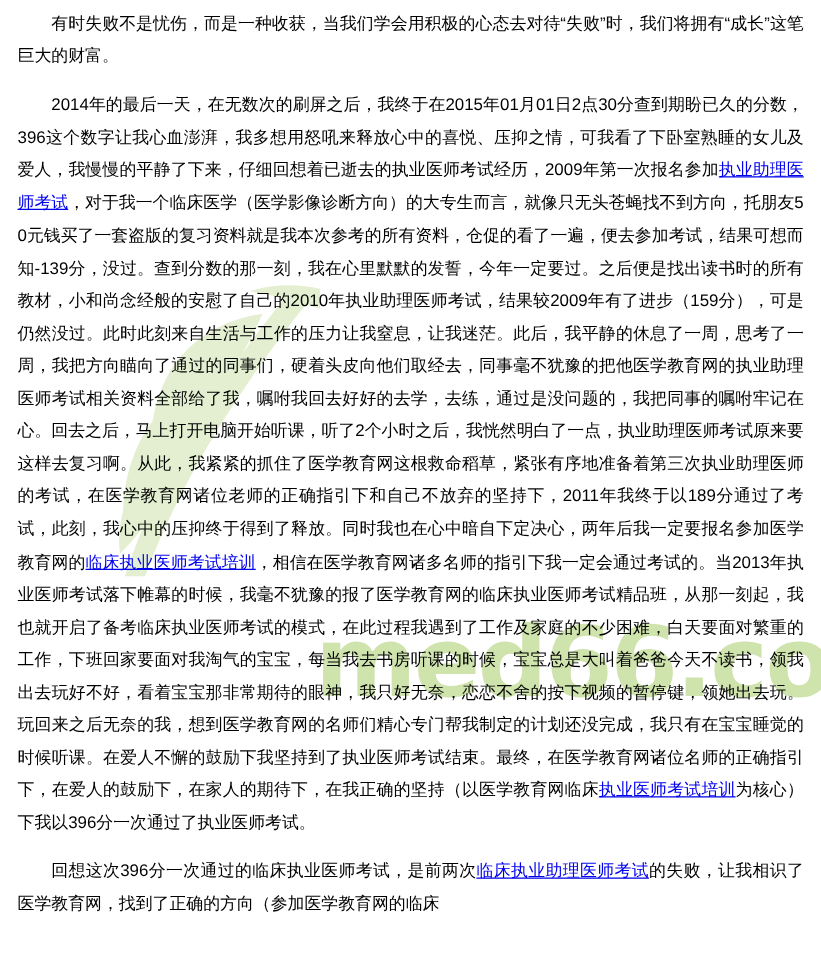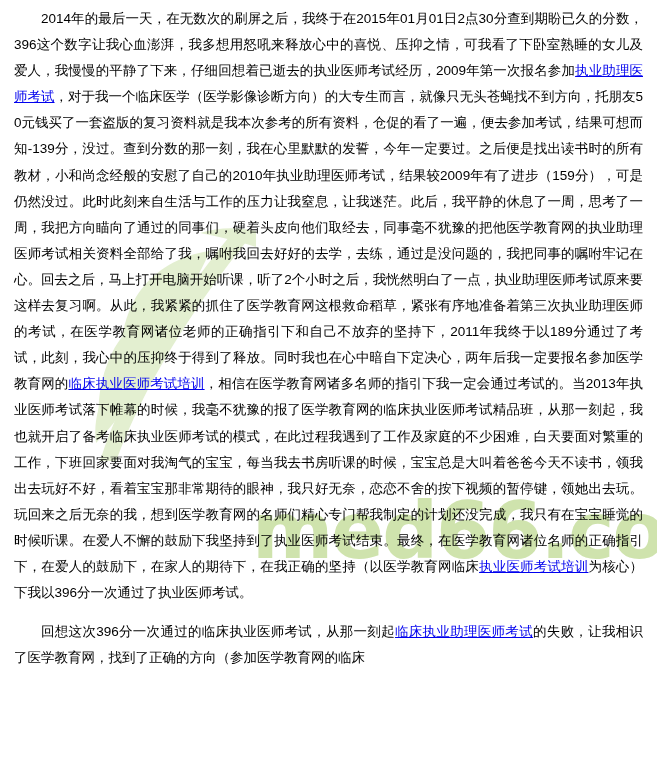--- a/index.html
+++ b/index.html
@@ -85,15 +85,16 @@
       <path d="M150 26 C120 30 92 46 76 72 C62 96 58 126 62 152 C82 134 100 112 116 88 C130 66 142 44 150 26 Z"></path>
       <path d="M120 74 C92 80 66 100 52 128 C40 152 36 180 40 206 C60 186 78 162 92 136 C104 114 114 92 120 74 Z"></path>
       <path d="M196 6 C178 2 158 2 140 8 C160 12 178 16 196 22 Z"></path>
       <path d="M90 134 C70 140 52 154 42 174 C36 188 34 204 36 218 C52 202 66 182 78 162 C84 152 88 142 90 134 Z"></path>
     </g>
   </svg>
   <div class="wm-text">med66.com</div>
 </div>
 
 <div id="content">
+  <p class="para"><span>有时失败不是忧伤，而是一种收获，当我们学会用积极的心态去对待“失败”时，我们将拥有“成长”这笔巨大的财富。</span></p>
   <p class="para"><span>2014年的最后一天，在无数次的刷屏之后，我终于在2015年01月01日2点30分查到期盼已久的分数，396这个数字让我心血澎湃，我多想用怒吼来释放心中的喜悦、压抑之情，可我看了下卧室熟睡的女儿及爱人，我慢慢的平静了下来，仔细回想着已逝去的执业医师考试经历，2009年第一次报名参加</span><a class="lnk">执业助理医师考试</a><span>，对于我一个临床医学（医学影像诊断方向）的大专生而言，就像只无头苍蝇找不到方向，托朋友50元钱买了一套盗版的复习资料就是我本次参考的所有资料，仓促的看了一遍，便去参加考试，结果可想而知-139分，没过。查到分数的那一刻，我在心里默默的发誓，今年一定要过。之后便是找出读书时的所有教材，小和尚念经般的安慰了自己的2010年执业助理医师考试，结果较2009年有了进步（159分），可是仍然没过。此时此刻来自生活与工作的压力让我窒息，让我迷茫。此后，我平静的休息了一周，思考了一周，我把方向瞄向了通过的同事们，硬着头皮向他们取经去，同事毫不犹豫的把他医学教育网的执业助理医师考试相关资料全部给了我，嘱咐我回去好好的去学，去练，通过是没问题的，我把同事的嘱咐牢记在心。回去之后，马上打开电脑开始听课，听了2个小时之后，我恍然明白了一点，执业助理医师考试原来要这样去复习啊。从此，我紧紧的抓住了医学教育网这根救命稻草，紧张有序地准备着第三次执业助理医师的考试，在医学教育网诸位老师的正确指引下和自己不放弃的坚持下，2011年我终于以189分通过了考试，此刻，我心中的压抑终于得到了释放。同时我也在心中暗自下定决心，两年后我一定要报名参加医学教育网的</span><a class="lnk">临床执业医师考试培训</a><span>，相信在医学教育网诸多名师的指引下我一定会通过考试的。当2013年执业医师考试落下帷幕的时候，我毫不犹豫的报了医学教育网的临床执业医师考试精品班，从那一刻起，我也就开启了备考临床执业医师考试的模式，在此过程我遇到了工作及家庭的不少困难，白天要面对繁重的工作，下班回家要面对我淘气的宝宝，每当我去书房听课的时候，宝宝总是大叫着爸爸今天不读书，领我出去玩好不好，看着宝宝那非常期待的眼神，我只好无奈，恋恋不舍的按下视频的暂停键，领她出去玩。玩回来之后无奈的我，想到医学教育网的名师们精心专门帮我制定的计划还没完成，我只有在宝宝睡觉的时候听课。在爱人不懈的鼓励下我坚持到了执业医师考试结束。最终，在医学教育网诸位名师的正确指引下，在爱人的鼓励下，在家人的期待下，在我正确的坚持（以医学教育网临床</span><a class="lnk">执业医师考试培训</a><span>为核心）下我以396分一次通过了执业医师考试。</span></p>
-  <p class="para"><span>回想这次396分一次通过的临床执业医师考试，从那一刻起</span><a class="lnk">临床执业助理医师考试</a><span>的失败，让我相识了医学教育网，找到了正确的方向（参加医学教育网的临床</span></p>
+  <p class="para"><span>回想这次396分一次通过的临床执业医师考试，是前两次</span><a class="lnk">临床执业助理医师考试</a><span>的失败，让我相识了医学教育网，找到了正确的方向（参加医学教育网的临床</span></p>
 </div>
 
 </body></html>

